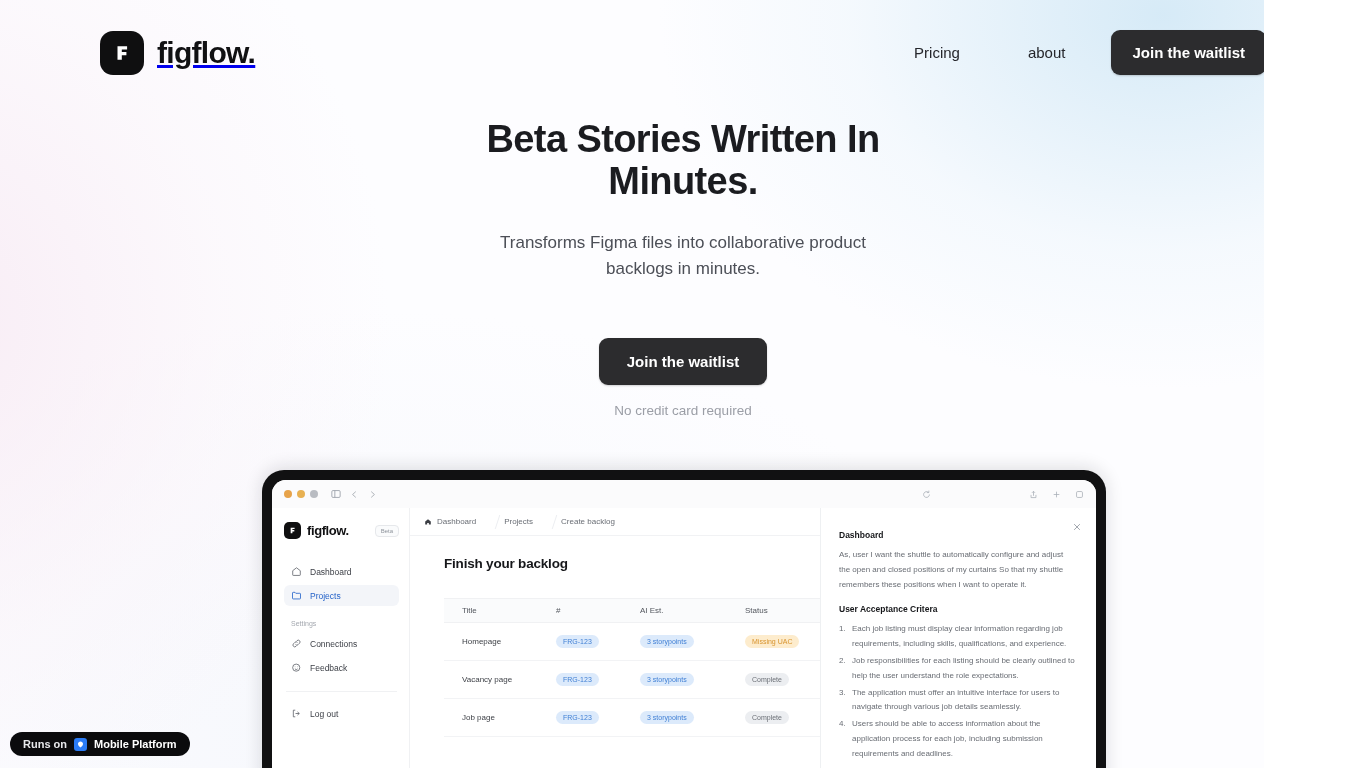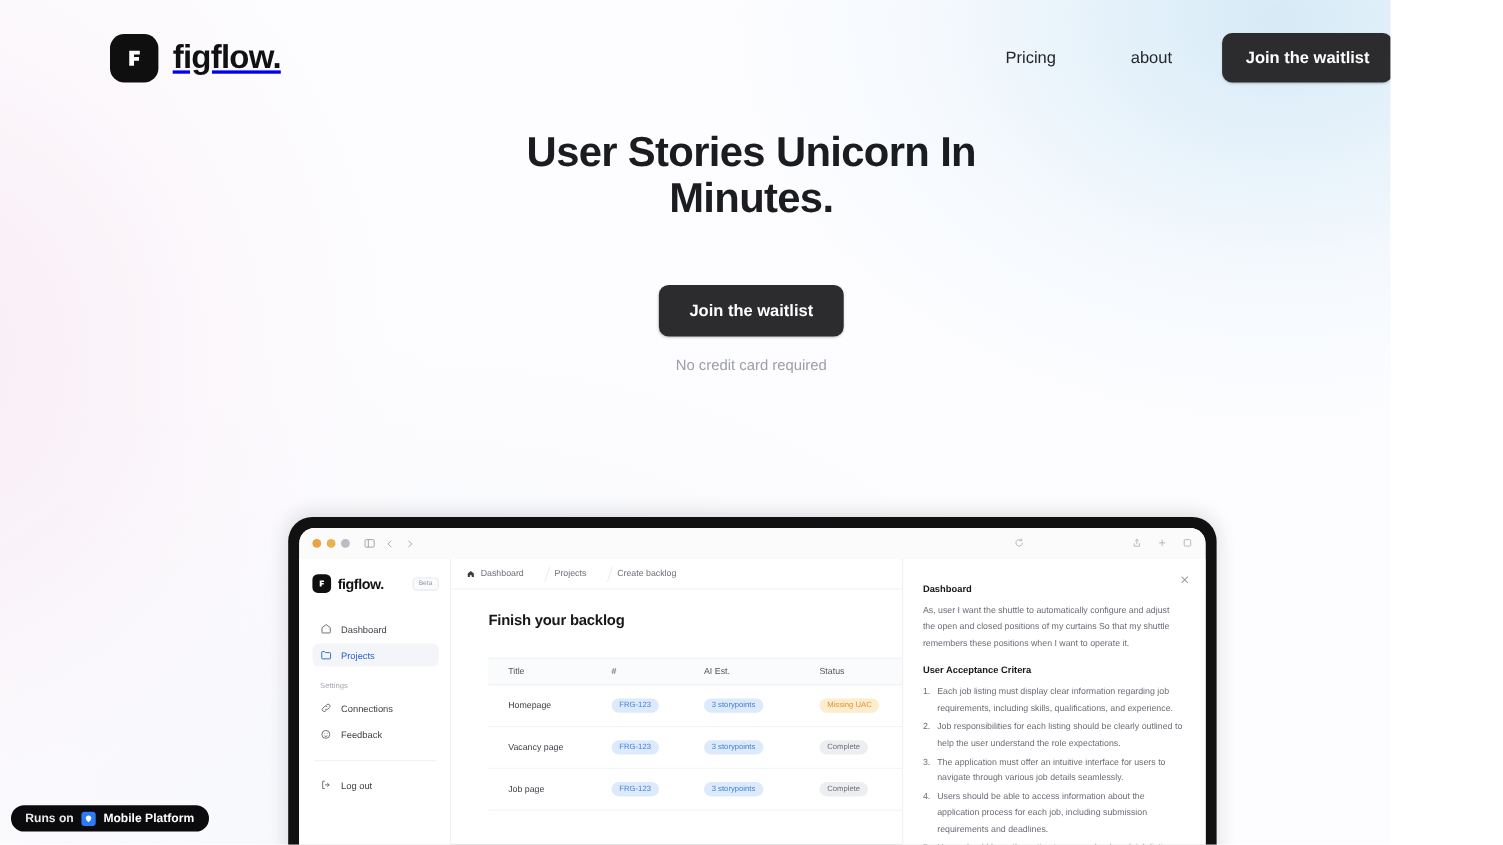--- a/index.html
+++ b/index.html
@@ -240,21 +240,22 @@
     </a>
 
     <nav class="nav">
       <a class="nav-link" href="#">Pricing</a>
       <a class="nav-link last" href="#">about</a>
       <button class="btn-dark">Join the waitlist</button>
     </nav>
   </header>
 
   <section class="hero">
-    <h1>User Stories Unicorn In Minutes.</h1>
+    <h1>Beta Stories Written In Minutes.</h1>
+    <p class="hero-sub">Transforms Figma files into collaborative product backlogs in minutes.</p>
     <div class="hero-cta">
       <button class="btn-dark">Join the waitlist</button>
     </div>
     <div class="hero-note">No credit card required</div>
   </section>
 
   <div class="device">
     <div class="device-screen">
 
       <div class="chrome">

